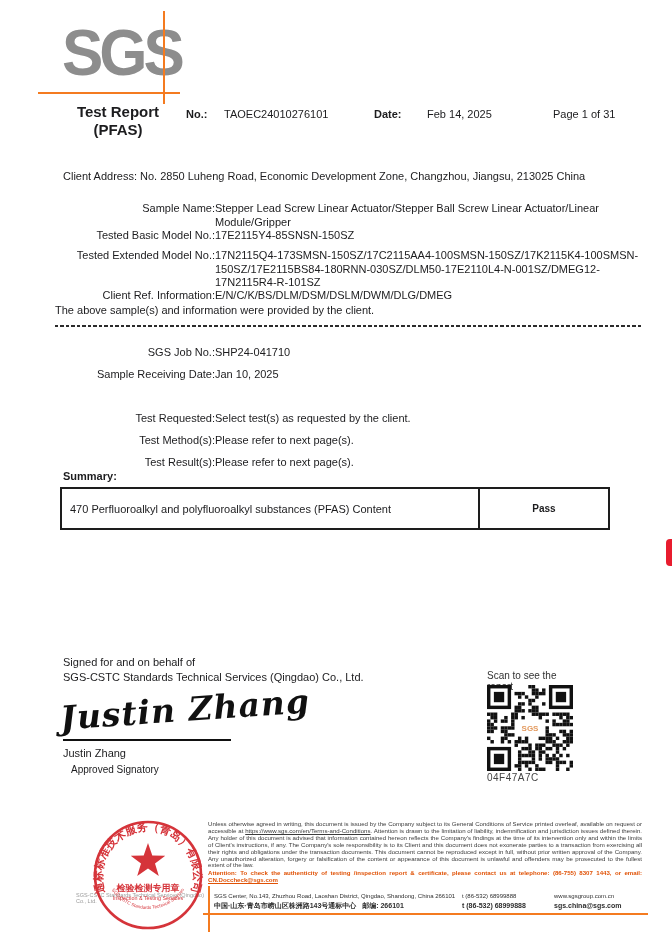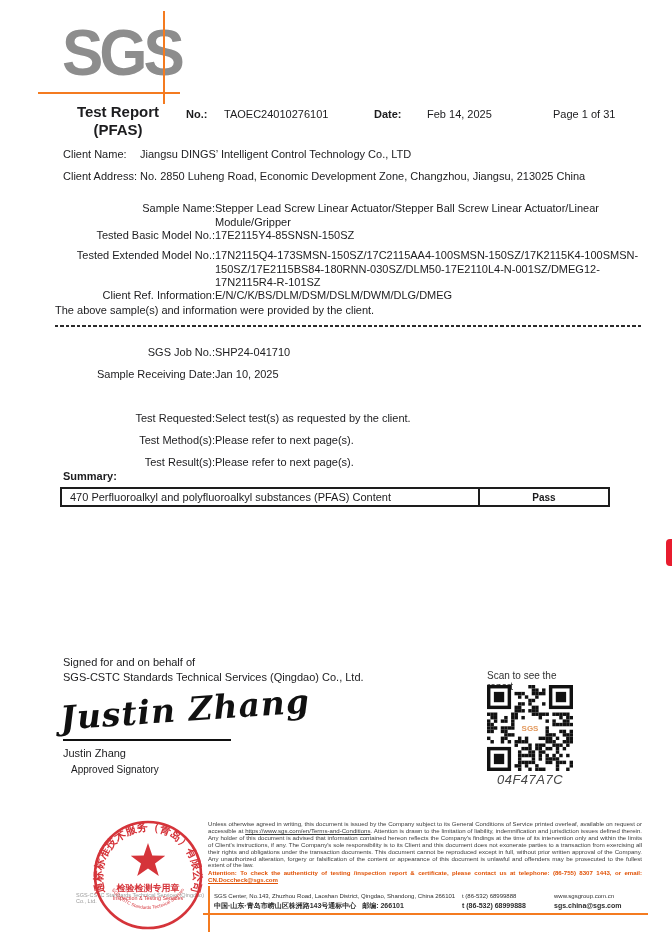--- a/index.html
+++ b/index.html
@@ -26,21 +26,21 @@
   .row .lbl { flex:none; }
   .row .val { flex:1; }
   .c-row { left:63px; right:30px; } .c-row .lbl { width:77px; }
   .s-row { left:63px; width:577px; } .s-row .lbl { width:152px;text-align:right; }
   .note { position:absolute; left:55px; top:304px; font-size:11px; }
   .dashline { position:absolute; left:55px; right:30px; top:325px; height:2px;
               background:repeating-linear-gradient(90deg,#2b2b2b 0 3.5px,transparent 3.5px 5.5px); }
 
   
   .summary-h { position:absolute; left:63px; top:470px; font-size:11px; font-weight:bold; }
-  .sum-table { position:absolute; left:60px; top:487px; width:550px; height:20px;
+  .sum-table { position:absolute; left:60px; top:487px; width:550px; height:43px;
                border:2px solid #1d1d1d; display:flex; align-items:stretch; }
   .sum-test { flex:1; display:flex; align-items:center; padding-left:8px; font-size:11px; }
   .sum-res  { width:130px; border-left:2px solid #1d1d1d; display:flex;
               align-items:center; justify-content:center; font-size:10px;font-weight:bold; }
 
   .edge-marker { position:absolute; right:0; top:539px; width:6px; height:27px;
                  background:#e81c2e; border-radius:4px 0 0 4px; }
 
   
   .sig-line1 { position:absolute; left:63px; top:656px; font-size:11px; }
@@ -48,22 +48,22 @@
   .sig-script { position:absolute; left:60px; top:690px; font-family:"DejaVu Serif", serif;
                 font-style:italic; font-weight:600; font-size:33px; color:#101010;
                 transform:rotate(-4deg); letter-spacing:1px; white-space:nowrap; }
   .sig-underline { position:absolute; left:63px; top:739px; width:168px; height:2px; background:#111; }
   .sig-name { position:absolute; left:63px; top:747px; font-size:11px; }
   .sig-role { position:absolute; left:71px; top:764px; font-size:10px; }
 
   
   .qr-caption { position:absolute; left:487px; top:670px; width:90px; font-size:10px; color:#333; }
   #qr { position:absolute; left:487px; top:685px; }
-  .qr-code-text { position:absolute; left:487px; top:772px; width:86px; text-align:center;
-                  font-size:13px; color:#444; letter-spacing:.5px;font-style:italic; }
+  .qr-code-text { position:absolute; left:487px; top:772px; width:86px; text-align:left;
+                  font-size:10px; color:#444; letter-spacing:.5px; }
 
   
   .company-gray { position:absolute; left:76px; top:892px; width:135px; font-size:5.5px;
                   color:#9a9a9a; z-index:1; line-height:6px; }
   .stamp { position:absolute; left:90px; top:817px; width:116px; height:116px; z-index:2; opacity:.92; }
 
   .disclaimer { position:absolute; left:208px; top:821px; width:434px; font-size:6.1px;
                 line-height:6.9px; color:#3c3c3c; text-align:justify; }
   .disc-link { text-decoration:underline; }
   .attention { margin-top:1px; color:#e05206; font-weight:bold; }
@@ -93,24 +93,20 @@
   <div class="doc-title">
     <div>Test Report</div>
     <div>(PFAS)</div>
   </div>
   <span class="hdr b no-lbl">No.:</span>
   <span class="hdr no-val">TAOEC24010276101</span>
   <span class="hdr b date-lbl">Date:</span>
   <span class="hdr date-val">Feb 14, 2025</span>
   <span class="hdr page-lbl">Page 1 of 31</span>
 
-  <div class="row c-row" style="top:148px">
-    <span class="lbl">Client Name:</span>
-    <span class="val">Jiangsu DINGS’ Intelligent Control Technology Co., LTD</span>
-  </div>
   <div class="row c-row" style="top:170px">
     <span class="lbl">Client Address:</span>
     <span class="val">No. 2850 Luheng Road, Economic Development Zone, Changzhou, Jiangsu, 213025 China</span>
   </div>
 
   <div class="row s-row" style="top:202px">
     <span class="lbl">Sample Name:</span>
     <span class="val">Stepper Lead Screw Linear Actuator/Stepper Ball Screw Linear Actuator/Linear Module/Gripper</span>
   </div>
   <div class="row s-row" style="top:229px">

